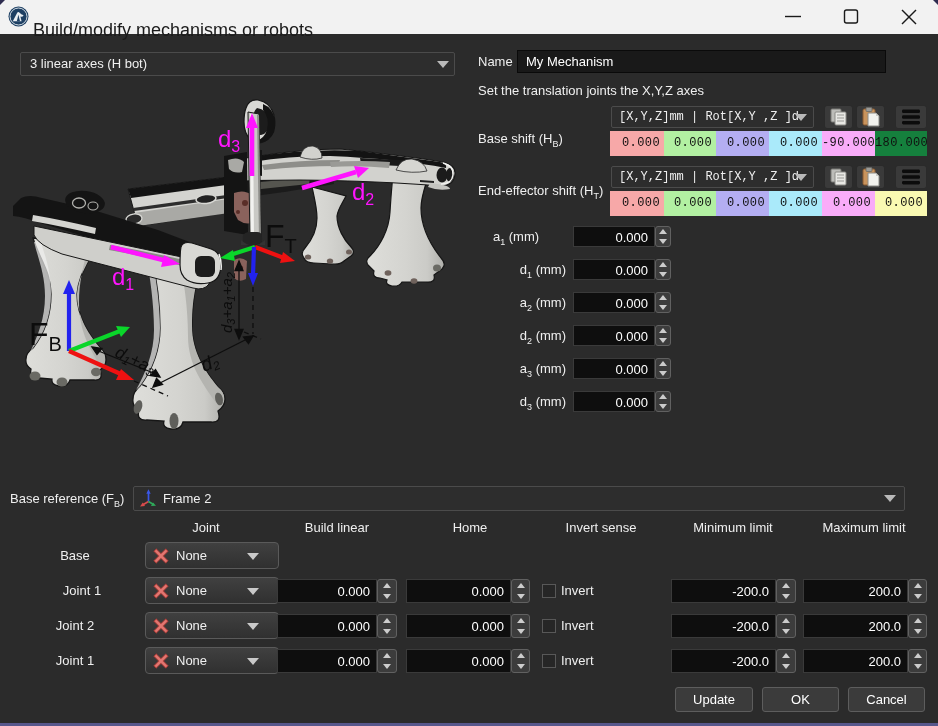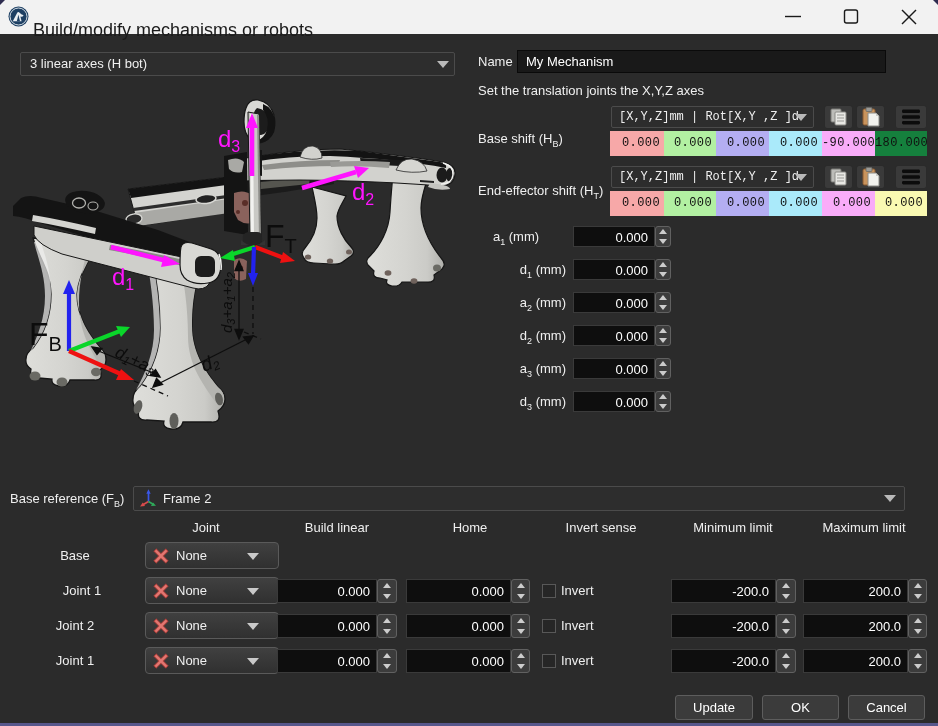--- a/index.html
+++ b/index.html
@@ -9,21 +9,21 @@
 .fld{position:absolute;background:#0e0e0e;border:1px solid #3a3a3a;color:#fff;font-size:13px;text-align:right;box-sizing:border-box;}
 .fld span{position:absolute;right:6px;top:50%;transform:translateY(-50%);}
 .spin{position:absolute;width:19px;background:#3c3c3c;border:1px solid #616161;border-radius:3px;box-sizing:border-box;}
 .spin i{position:absolute;left:50%;transform:translateX(-50%);width:0;height:0;border-left:4px solid transparent;border-right:4px solid transparent;}
 .spin i.u{top:13%;border-bottom:5px solid #ccc;}
 .spin i.d{bottom:13%;border-top:5px solid #ccc;}
 .combo{position:absolute;background:#2d2d2d;border:1px solid #4b4b4b;border-radius:2px;color:#efefef;font-size:13px;box-sizing:border-box;}
 .carr{position:absolute;width:0;height:0;border-left:6px solid transparent;border-right:6px solid transparent;border-top:7px solid #b9b9b9;}
 .cbtn{position:absolute;background:#3a3a3a;border:1px solid #2a2a2a;border-radius:3px;box-sizing:border-box;}
 .cc{position:absolute;height:25px;font-family:"Liberation Mono",monospace;font-size:12px;color:#101010;text-align:right;box-sizing:border-box;line-height:25px;padding-right:4px;letter-spacing:0.4px;}
-.btn{position:absolute;background:#3b3b3b;border:1px solid #5d5d5d;border-radius:3px;color:#fff;font-size:13px;text-align:center;box-sizing:border-box;margin-top:8px;}
+.btn{position:absolute;background:#3b3b3b;border:1px solid #5d5d5d;border-radius:3px;color:#fff;font-size:13px;text-align:center;box-sizing:border-box;}
 .chk{position:absolute;width:14px;height:14px;background:#262626;border:1px solid #585858;box-sizing:border-box;}
 .nonebtn{position:absolute;width:134px;height:27px;background:linear-gradient(#404040,#303030);border:1px solid #5a5a5a;border-radius:4px;box-sizing:border-box;color:#f0f0f0;font-size:13px;}
 sub{font-size:9px;}
 </style>
 </head>
 <body>
 
 <div class="abs" style="left:0;top:0;width:938px;height:34px;background:#f2f2f2;"></div>
 <div class="abs" style="left:0;top:0;width:0;height:0;border-top:5px solid #2e2c50;border-right:5px solid transparent;"></div>
 <div class="abs" style="right:0;top:0;width:0;height:0;border-top:5px solid #2e2c50;border-left:5px solid transparent;"></div>

